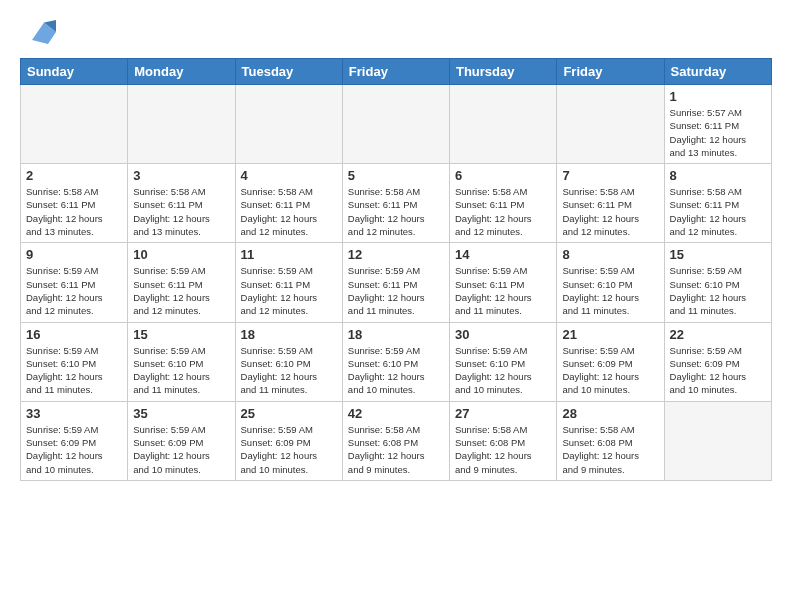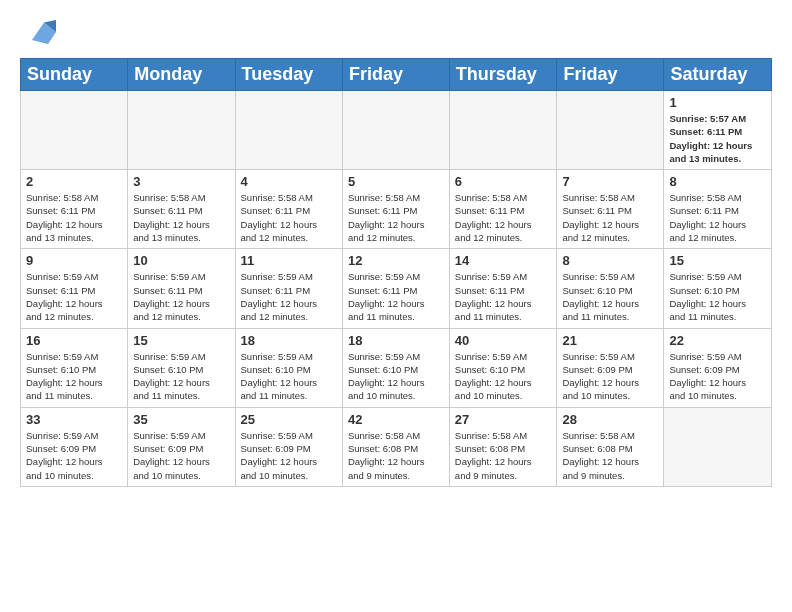--- a/index.html
+++ b/index.html
@@ -58,21 +58,21 @@
     }
     .calendar {
       width: 100%;
       border-collapse: collapse;
     }
     .calendar th {
       background: #3a7fc1;
       color: #fff;
       text-align: left;
       padding: 5px 6px;
-      font-size: 18px;
+      font-size: 13px;
       font-weight: bold;
       border: 1px solid #2a6aab;
     }
     .calendar td {
       border: 1px solid #ccc;
       vertical-align: top;
       padding: 4px 5px;
       width: 108px;
       height: 78px;
       font-size: 10px;
@@ -131,21 +131,21 @@
     <tbody id="calendar-body">
     <tr>
           <td class="empty"></td>
           <td class="empty"></td>
           <td class="empty"></td>
           <td class="empty"></td>
           <td class="empty"></td>
           <td class="empty"></td>
           <td>
             <span class="day-number">1</span>
-            <div class="day-info" style="white-space: pre-line; font-weight: bold;">Sunrise: 5:57 AM
+            <div class="day-info" style="white-space: pre-line;">Sunrise: 5:57 AM
 Sunset: 6:11 PM
 Daylight: 12 hours
 and 13 minutes.</div>
           </td>
         </tr>
         <tr>
           <td>
             <span class="day-number">2</span>
             <div class="day-info" style="white-space: pre-line;">Sunrise: 5:58 AM
 Sunset: 6:11 PM
@@ -269,21 +269,21 @@
 and 11 minutes.</div>
           </td>
           <td>
             <span class="day-number">18</span>
             <div class="day-info" style="white-space: pre-line;">Sunrise: 5:59 AM
 Sunset: 6:10 PM
 Daylight: 12 hours
 and 10 minutes.</div>
           </td>
           <td>
-            <span class="day-number">40</span>
+            <span class="day-number">30</span>
             <div class="day-info" style="white-space: pre-line;">Sunrise: 5:59 AM
 Sunset: 6:10 PM
 Daylight: 12 hours
 and 10 minutes.</div>
           </td>
           <td>
             <span class="day-number">21</span>
             <div class="day-info" style="white-space: pre-line;">Sunrise: 5:59 AM
 Sunset: 6:09 PM
 Daylight: 12 hours

